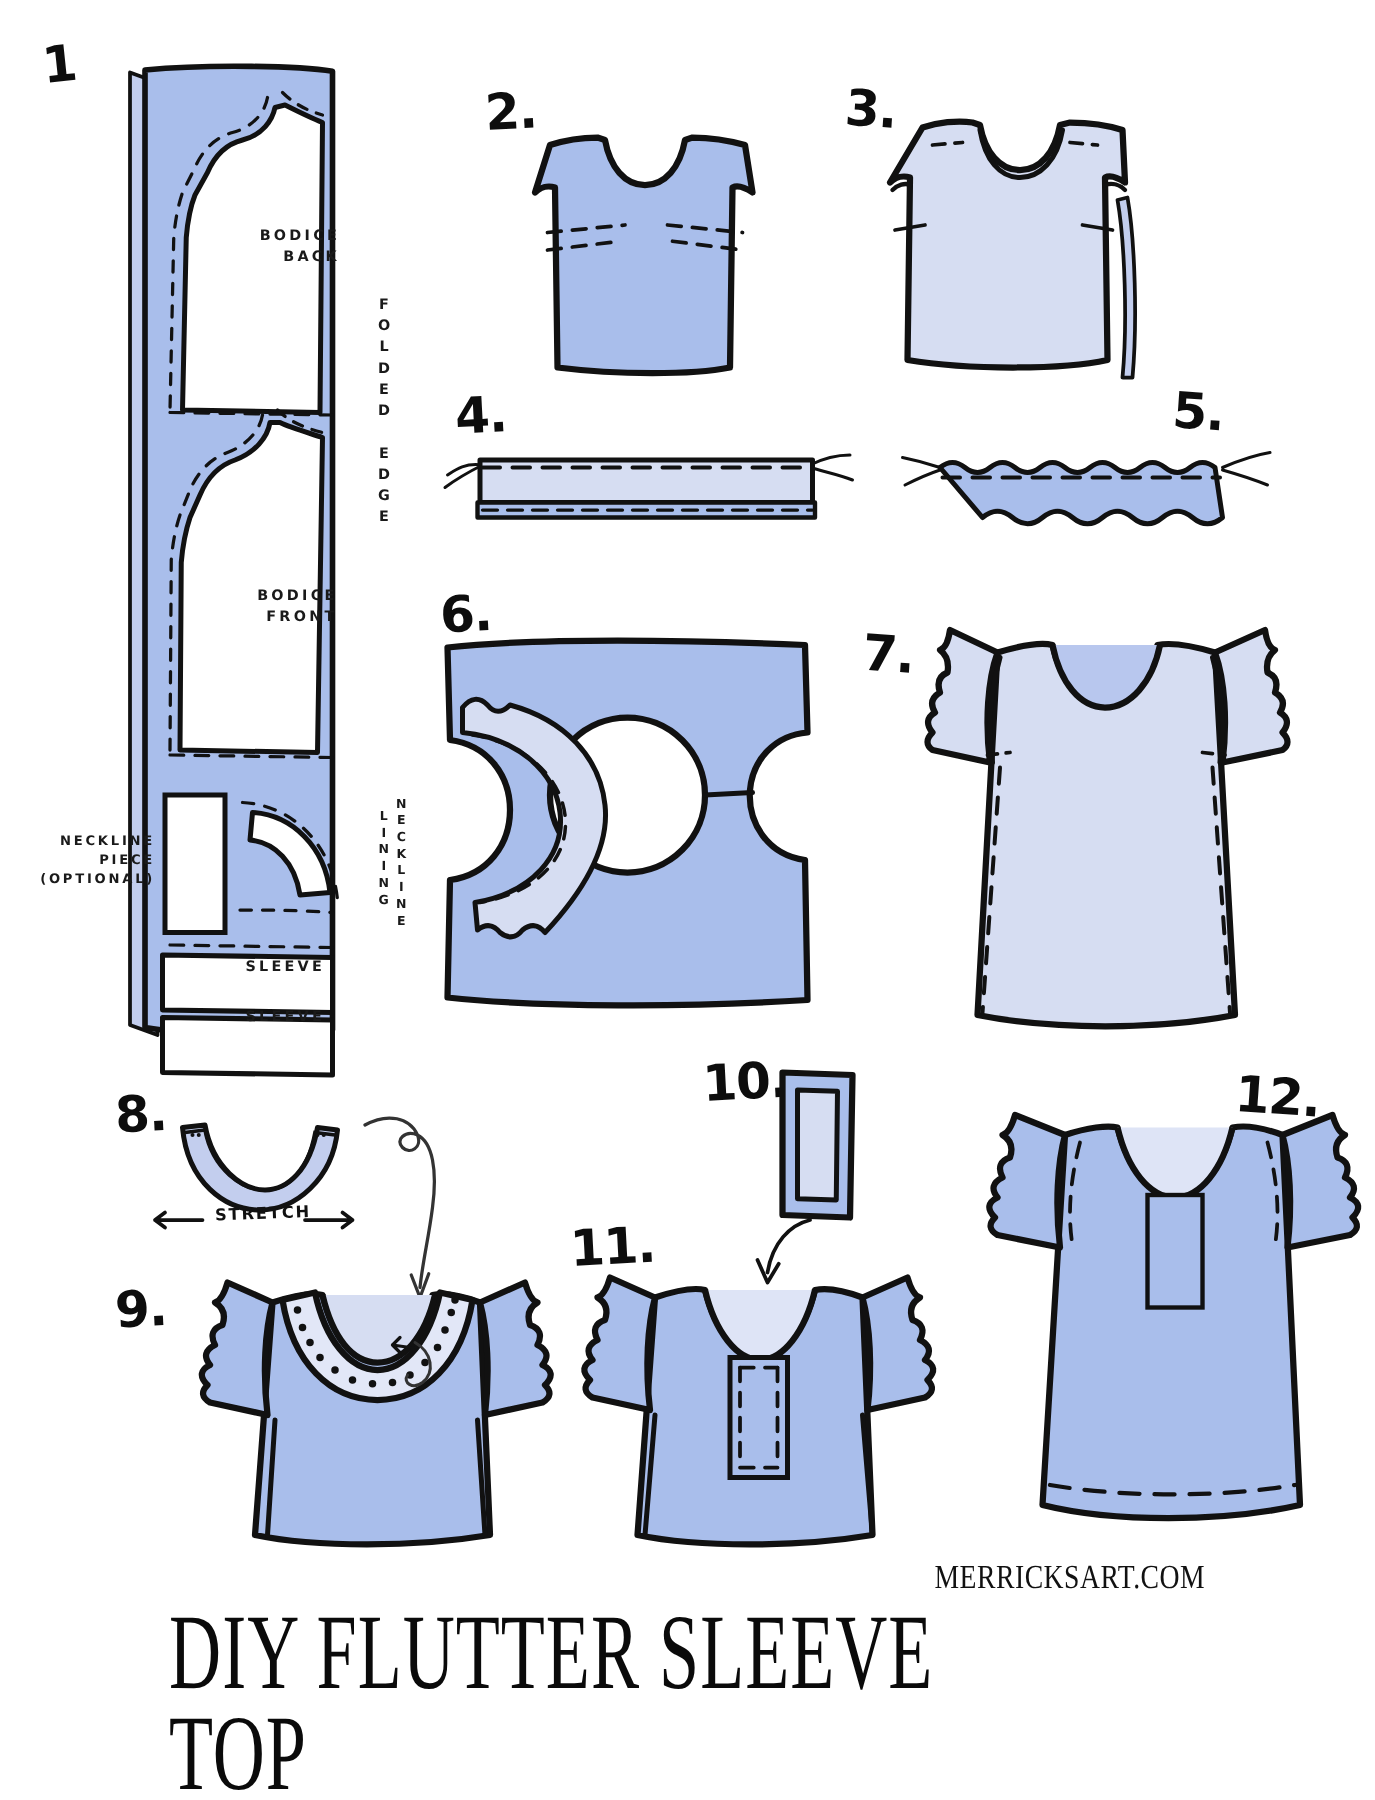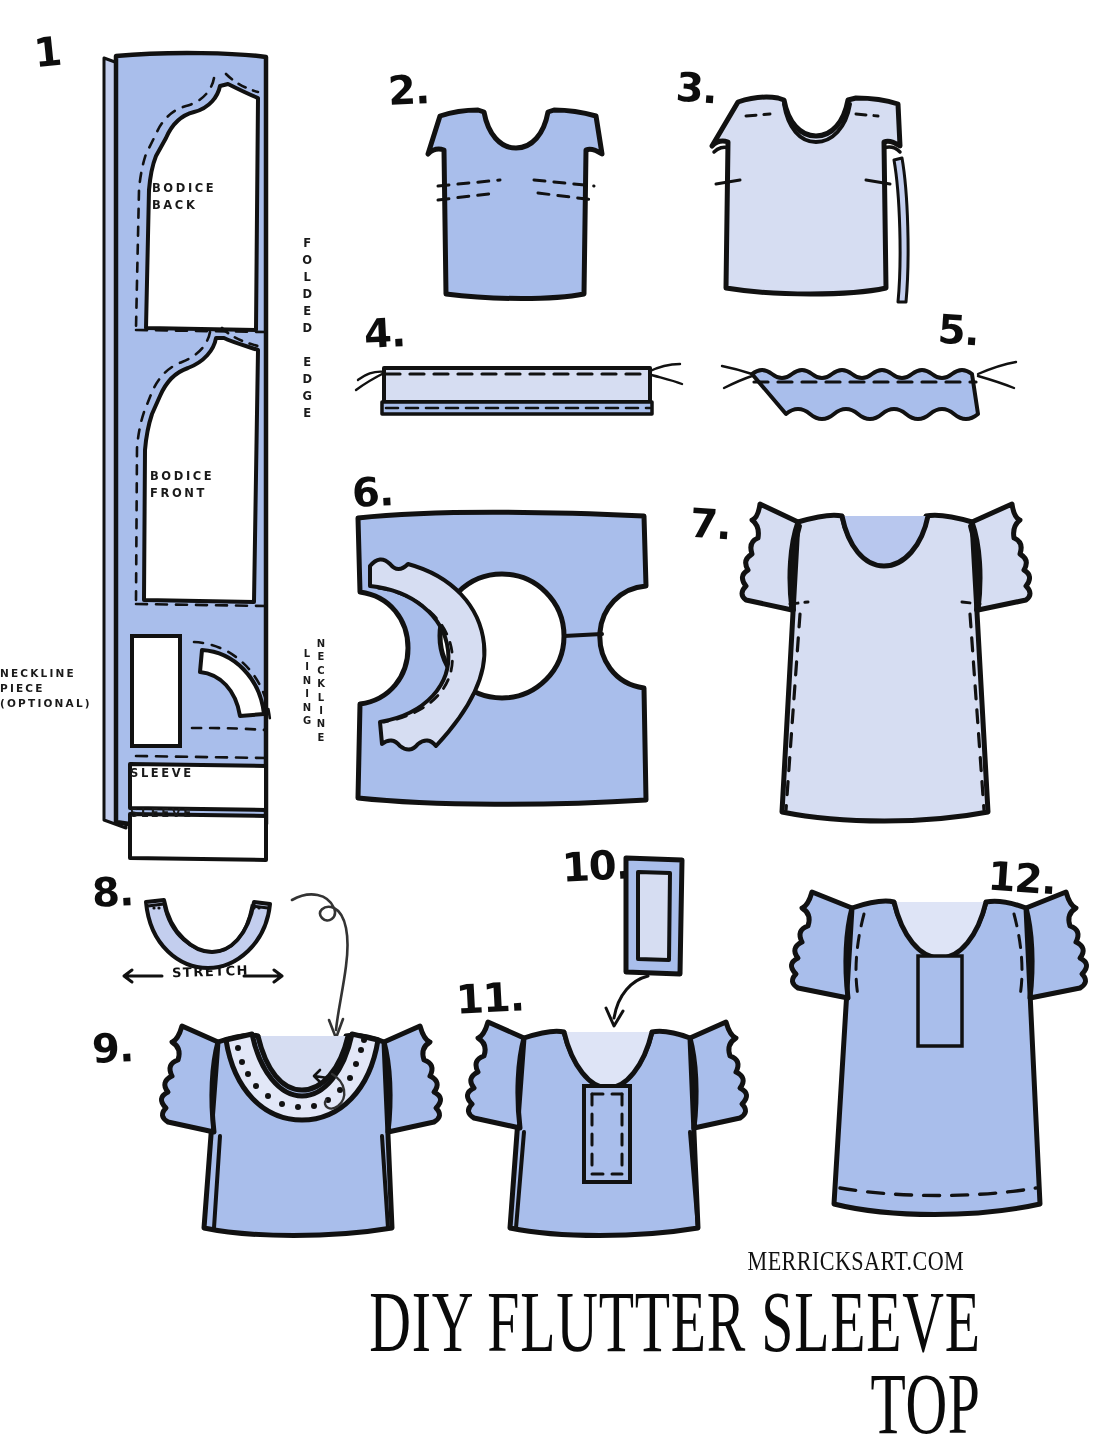--- a/index.html
+++ b/index.html
@@ -33,21 +33,21 @@
   .step-num.tilt3 { transform: rotate(4deg); }
 
   
   .plabel {
     position: absolute;
     font-family: "DejaVu Sans", sans-serif;
     font-size: 11.5px;
     font-weight: 700;
     letter-spacing: 2.6px;
     color: #1a1a1a;
-    text-align: left;
+    text-align: right;
     line-height: 1.45;
     white-space: pre-line;
     user-select: none;
   }
   .plabel.small { font-size: 10.5px; letter-spacing: 2.2px; }
   .vlabel {
     position: absolute;
     font-family: "DejaVu Sans", sans-serif;
     font-size: 11.5px;
     font-weight: 700;
@@ -68,21 +68,21 @@
     font-family: "DejaVu Sans", sans-serif;
     font-weight: 700;
     font-size: 13px;
     letter-spacing: 1.5px;
     color: #111;
     transform: rotate(-2deg);
     user-select: none;
   }
 
   
-  #footer { position: absolute; left: 16px; right: 0; bottom: 18px; text-align: right; }
+  #footer { position: absolute; left: 16px; right: 0; bottom: 18px; text-align: left; }
   .brand {
     position: absolute;
     right: 136px; top: 1246px;
     font-family: "Liberation Serif", serif;
     font-size: 27px;
     letter-spacing: 0.5px;
     color: #111;
     transform: scaleX(0.82);
     transform-origin: right center;
     white-space: nowrap;

